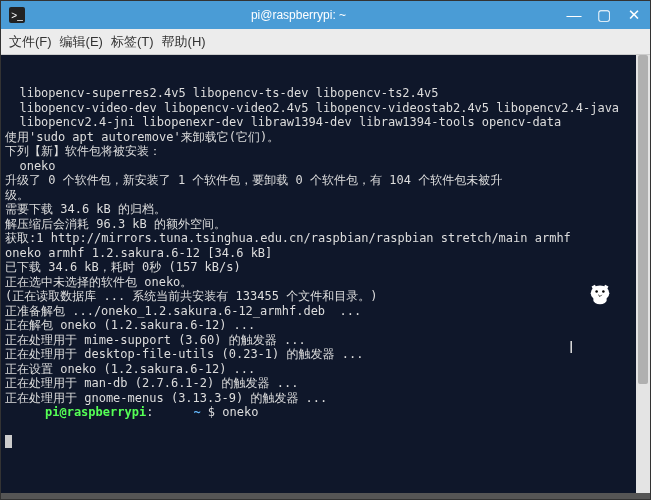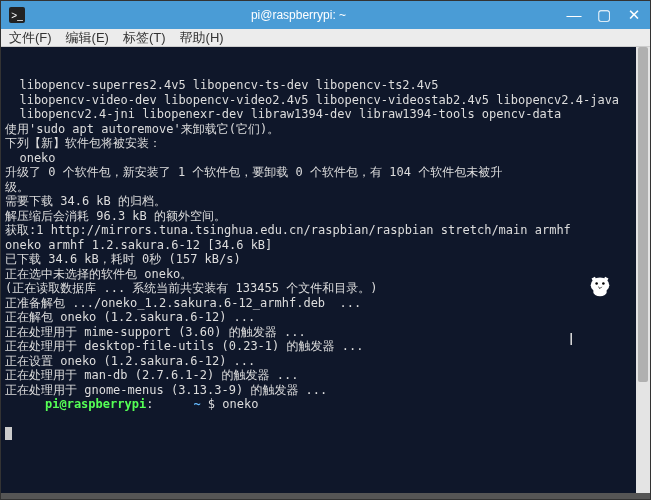--- a/index.html
+++ b/index.html
@@ -28,25 +28,25 @@
   background: #222;
   border-radius: 2px;
   margin-right: 6px;
   display: flex; align-items: center; justify-content: center;
   font-size: 10px;
 }
 .title-text { flex: 1; text-align: center; font-size: 12px; }
 .win-btns { display: flex; gap: 14px; font-size: 15px; }
 .win-btn { cursor: pointer; width: 16px; text-align: center; }
 .menubar {
-  height: 18px;
+  height: 26px;
   background: #ececec;
   display: flex; align-items: center;
   padding: 0 8px;
-  gap: 14px;
+  gap: 8px;
   font-size: 13px;
   color: #333;
   border-bottom: 1px solid #ccc;
 }
 .menu-item { cursor: pointer; }
 .term-wrap {
   flex: 1;
   background: #0f172a;
   position: relative;
   overflow: hidden;

